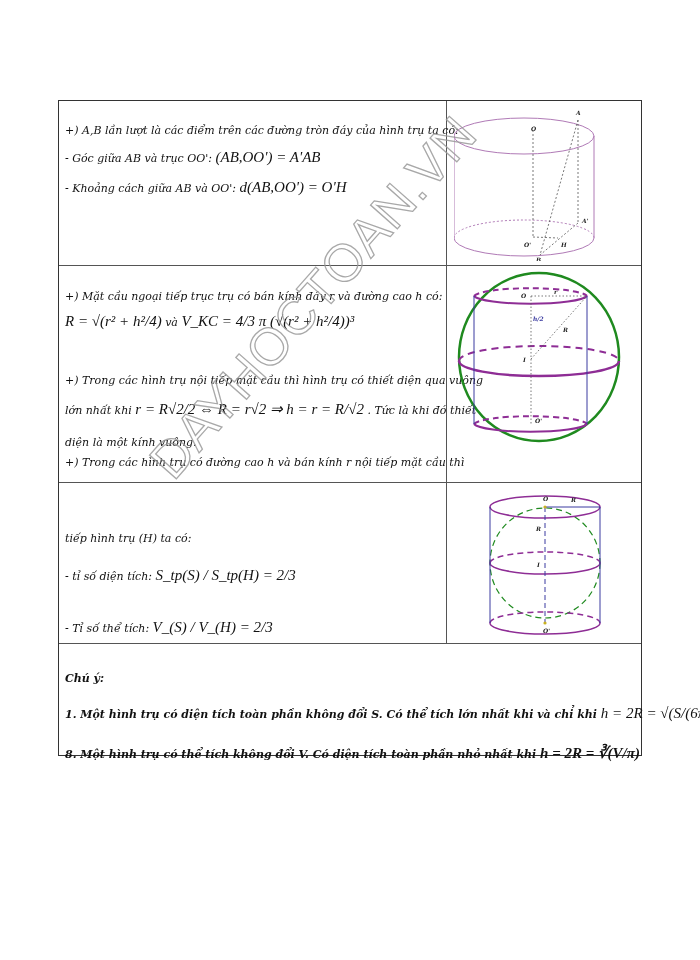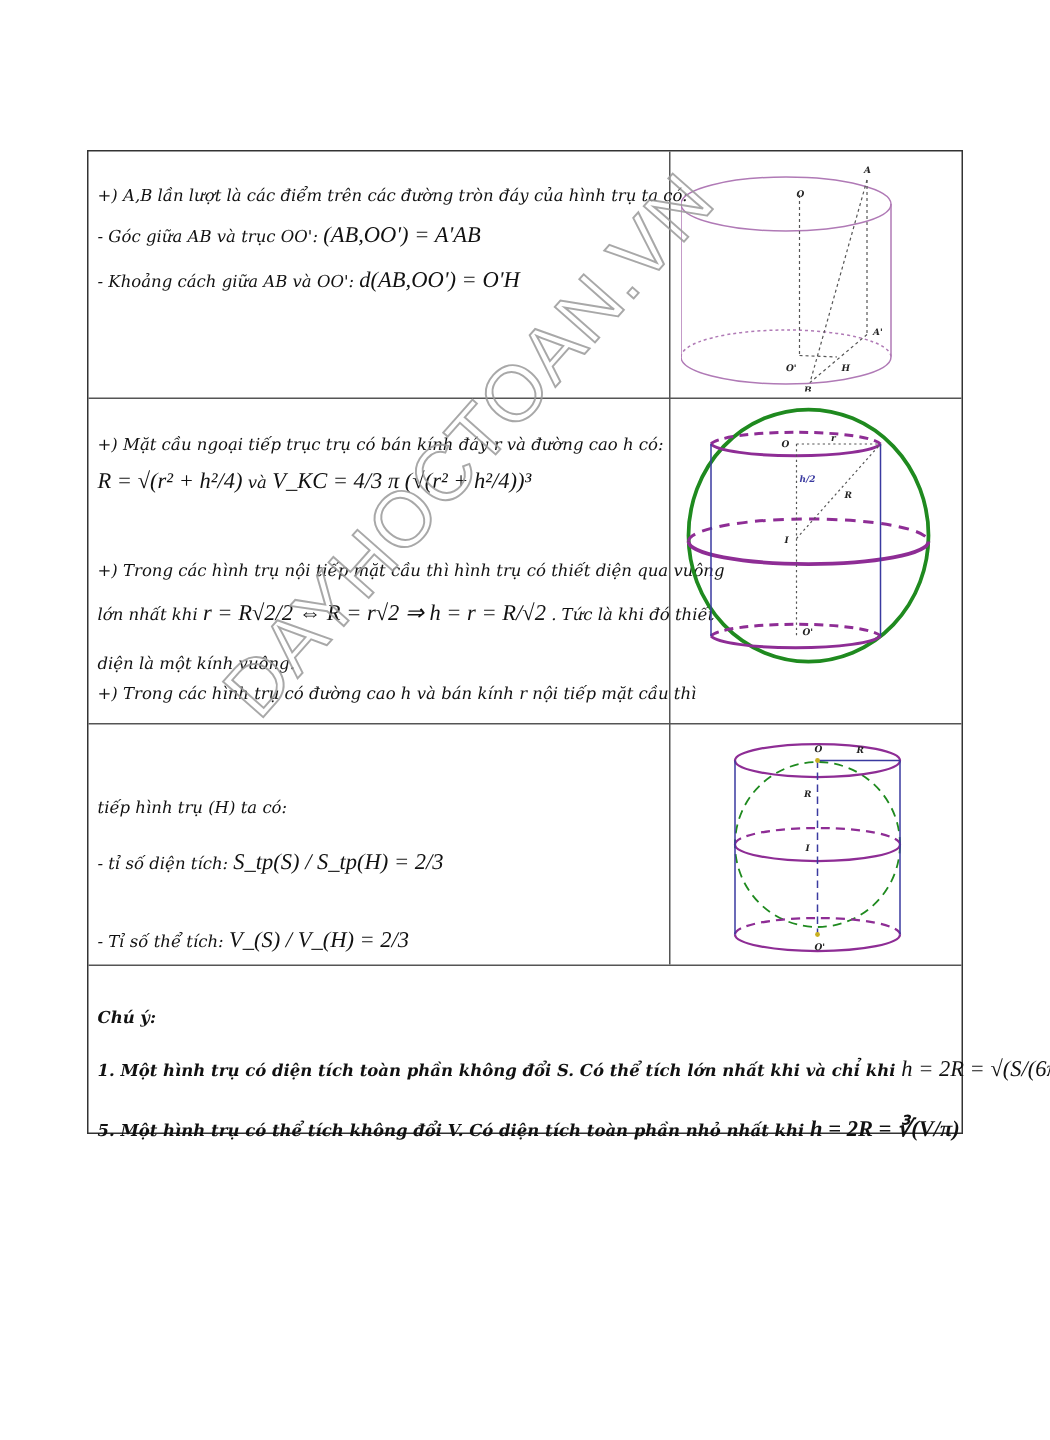--- a/index.html
+++ b/index.html
@@ -145,19 +145,19 @@
     </g>
   </svg>
 
   <div class="cell" style="top:552px;width:570px;height:105px">
     <div class="ln bold" style="top:0">Chú ý:</div>
     <div class="ln bold" style="top:34px">
       <span>1. Một hình trụ có diện tích toàn phần không đổi S. Có thể tích lớn nhất khi và chỉ khi</span>
       <span class="m" style="font-weight:normal">h = 2R = √(S/(6π))</span>
     </div>
     <div class="ln bold" style="top:74px">
-      <span>5. Một hình trụ có thể tích không đổi V. Có diện tích toàn phần nhỏ nhất khi</span>
+      <span>8. Một hình trụ có thể tích không đổi V. Có diện tích toàn phần nhỏ nhất khi</span>
       <span class="m" style="font-weight:bold">h = 2R = ∛(V/π)</span>
     </div>
   </div>
 </div>
 
 <div class="watermark">DAYHOCTOAN.VN</div>
 
 </body></html>

